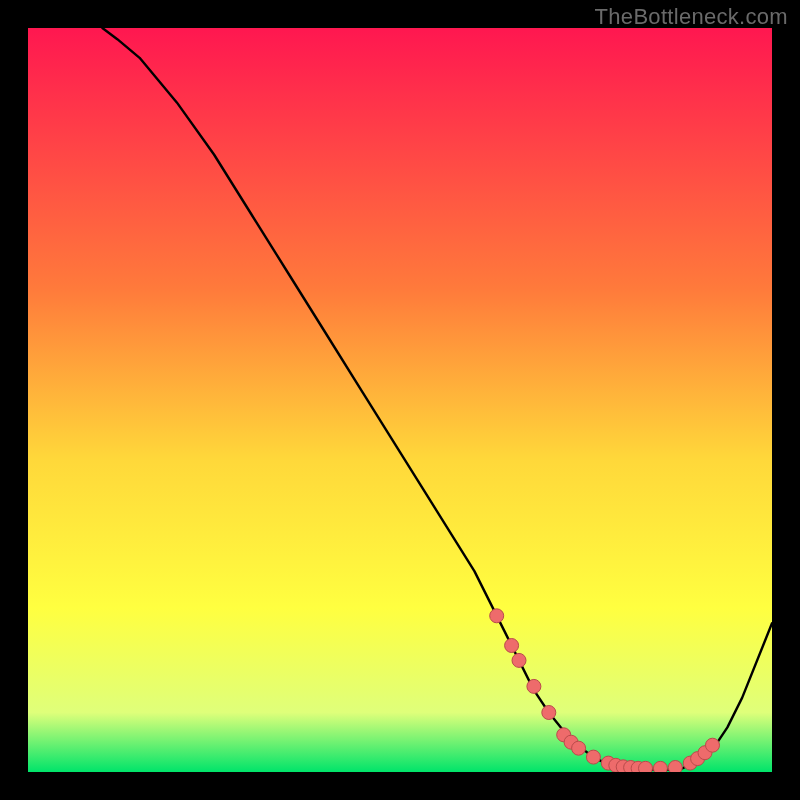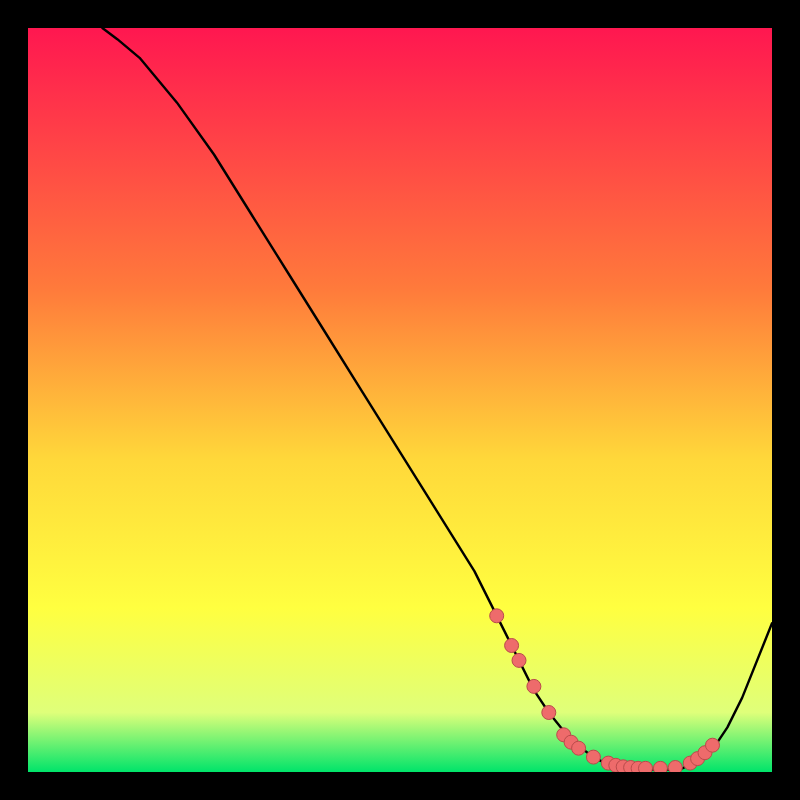--- a/index.html
+++ b/index.html
@@ -33,20 +33,21 @@
     top: 28px;
     width: 744px;
     height: 744px;
   }
 </style>
 </head>
 <body>
 
 <div class="frame">
 
+  <div class="watermark">TheBottleneck.com</div>
 
   <svg class="plot" viewBox="0 0 744 744" preserveAspectRatio="none">
     <defs>
       <linearGradient id="heat" x1="0" y1="0" x2="0" y2="1">
         <stop id="g0" offset="0%" stop-color="#ff1750"></stop>
         <stop id="g1" offset="35%" stop-color="#ff7a3b"></stop>
         <stop id="g2" offset="58%" stop-color="#ffd83a"></stop>
         <stop id="g3" offset="78%" stop-color="#ffff40"></stop>
         <stop id="g4" offset="92%" stop-color="#dfff7a"></stop>
         <stop id="g5" offset="100%" stop-color="#00e46a"></stop>

